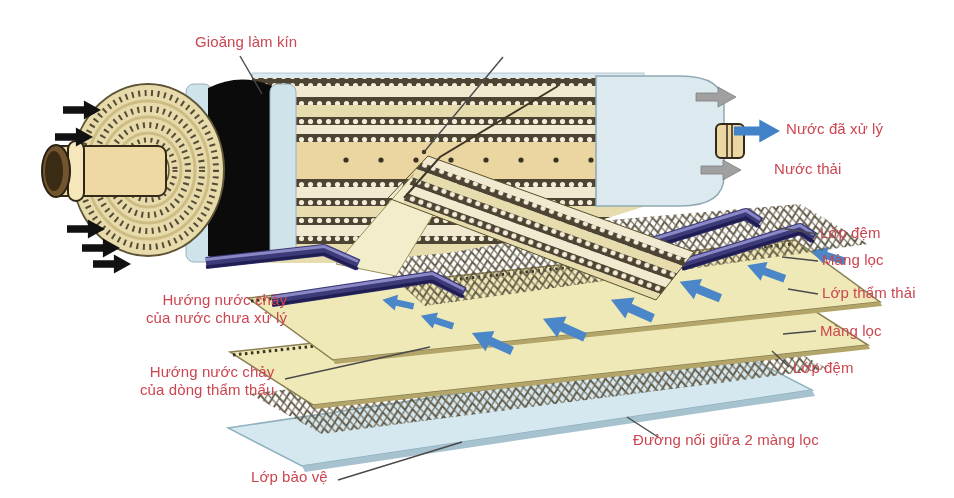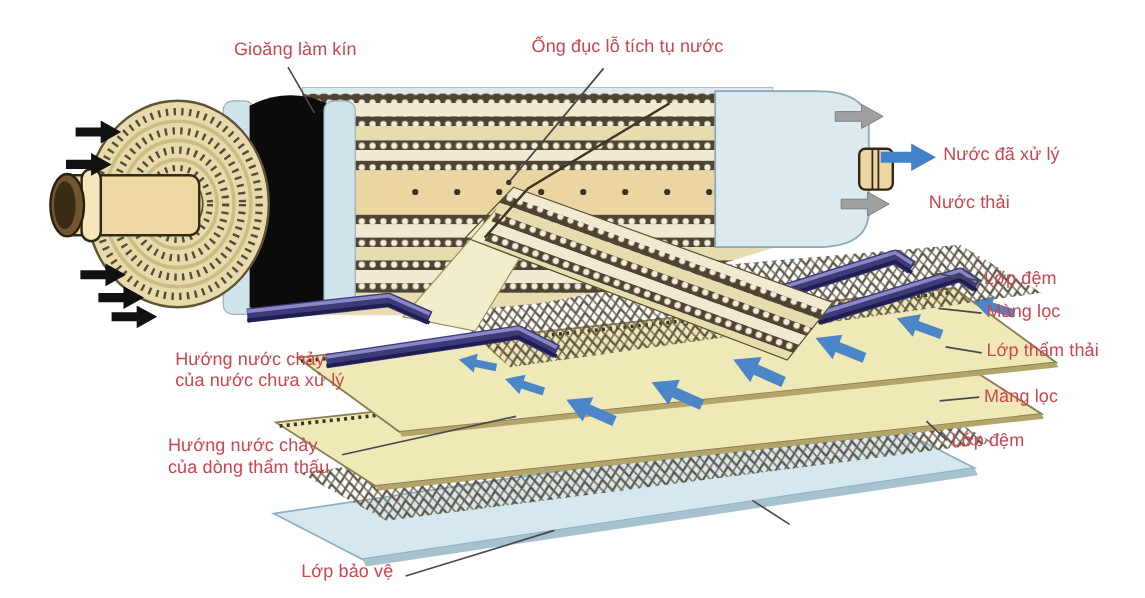--- a/index.html
+++ b/index.html
@@ -1,18 +1,18 @@
 <!DOCTYPE html>
 <html><head>
 <meta charset="utf-8">
 <style>
   html,body{margin:0;padding:0;background:#ffffff;}
   .canvas{
     position:relative;width:954px;height:498px;background:#ffffff;
-    font-family:"Liberation Sans",sans-serif;overflow:hidden;
+    font-family:"Liberation Sans",sans-serif;overflow:hidden;text-align:right;
   }
   .canvas svg{position:absolute;left:0;top:0;}
   .lbl{
     position:absolute;color:#cc4550;font-size:15px;line-height:1.18;
     white-space:pre-line;letter-spacing:.1px;
   }
   .l-gasket{left:195px;top:33px}
   .l-collector{left:443px;top:30px}
   .l-treated{left:786px;top:120px}
   .l-waste{left:774px;top:160px}
@@ -219,27 +219,27 @@
     <path d="M788,289 L818,294"></path>
     <path d="M783,334 L816,331"></path>
     <path d="M772,351 L789,367"></path>
     <path d="M627,417 L658,437"></path>
     <path d="M338,480 L462,442"></path>
     <path d="M285,379 L430,347"></path>
   </g>
 </svg>
 
 <div class="lbl l-gasket">Gioăng làm kín</div>
-<div class="lbl l-collector">Ống đục lỗ tích tụ nước</div>
 <div class="lbl l-treated">Nước đã xử lý</div>
 <div class="lbl l-waste">Nước thải</div>
 <div class="lbl l-spacer-top">Lớp đệm</div>
 <div class="lbl l-membrane-top">Màng lọc</div>
 <div class="lbl l-permeate-layer">Lớp thẩm thải</div>
 <div class="lbl l-membrane-bottom">Màng lọc</div>
 <div class="lbl l-spacer-bottom">Lớp đệm</div>
 <div class="lbl l-feed-flow">Hướng nước chảy
 của nước chưa xử lý</div>
 <div class="lbl l-permeate-flow">Hướng nước chảy
 của dòng thẩm thấu</div>
+<div class="lbl l-seam">Đường nối giữa 2 màng lọc</div>
 <div class="lbl l-protect">Lớp bảo vệ</div>
 
 </div>
 
 </body></html>

